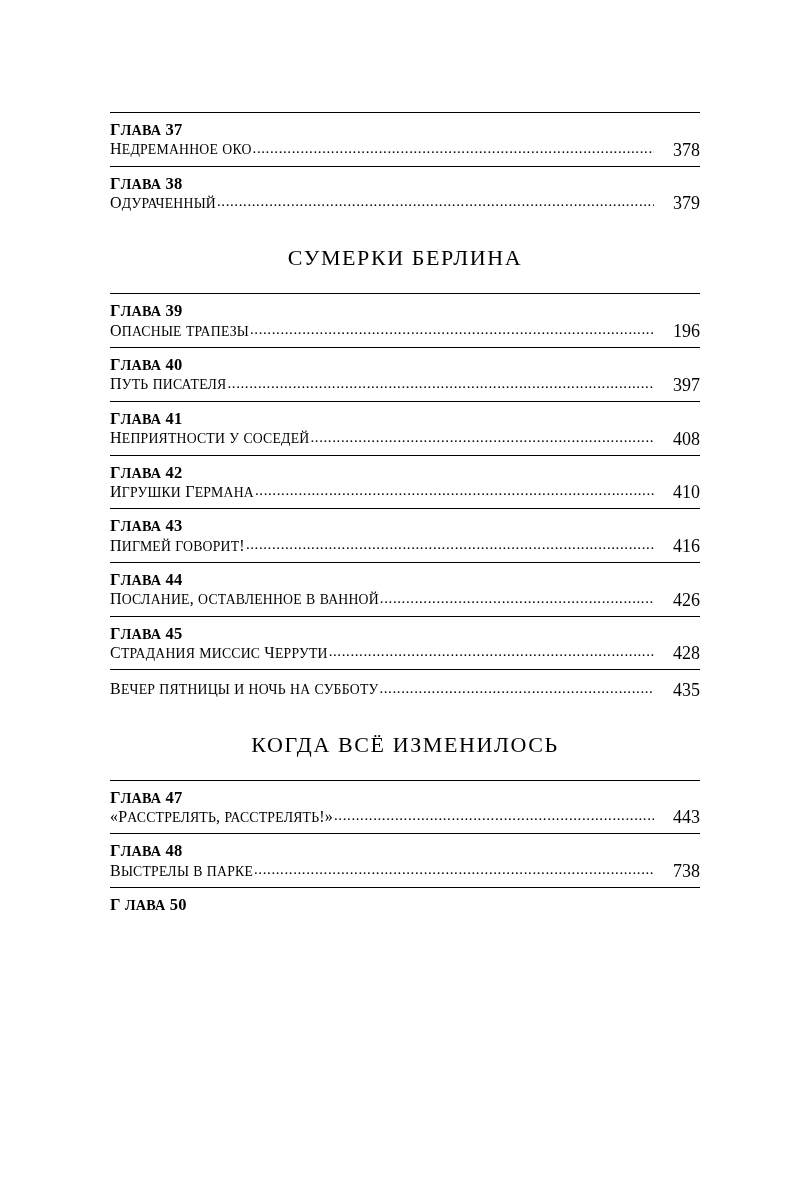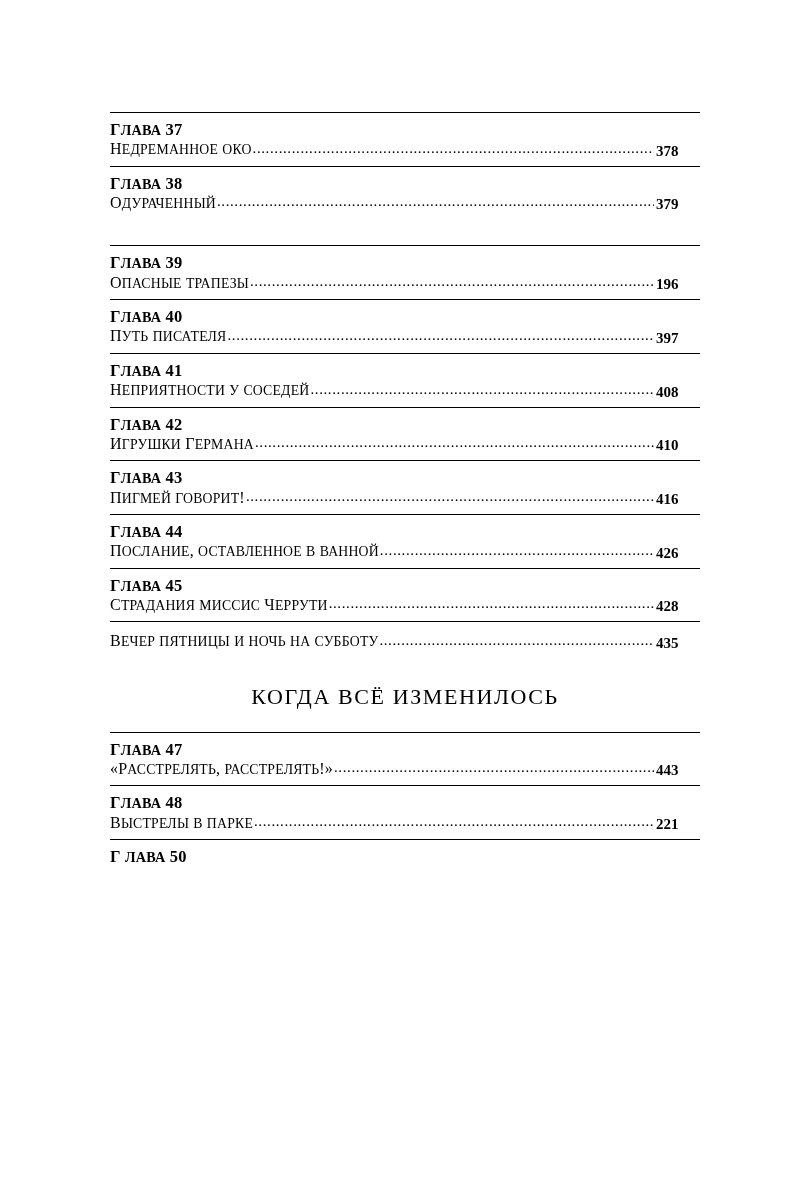--- a/index.html
+++ b/index.html
@@ -65,23 +65,24 @@
     content: "........................................................................................................................................................";
     position: absolute;
     left: 0;
     bottom: 1px;
     white-space: nowrap;
     font-size: 15px;
     letter-spacing: 0.6px;
     color: #000;
   }
   .entry-page {
-    font-weight: bold;
-    font-size: 15px;
+    font-weight: normal;
+    font-size: 18px;
     min-width: 44px;
+    text-align: right;
     letter-spacing: 0px;
     line-height: 1;
   }
 
   
   .part {
     text-align: center;
     margin: 26px 0 22px 0;
   }
   .part-label {
@@ -113,20 +114,21 @@
     <div class="entry">
       <div class="entry-num">Г<span style="font-size:0.86em">Л</span><span style="font-size:0.86em">А</span><span style="font-size:0.86em">В</span><span style="font-size:0.86em">А</span> 38</div>
       <div class="entry-row">
         <span class="entry-title">О<span style="font-size:0.86em">Д</span><span style="font-size:0.86em">У</span><span style="font-size:0.86em">Р</span><span style="font-size:0.86em">А</span><span style="font-size:0.86em">Ч</span><span style="font-size:0.86em">Е</span><span style="font-size:0.86em">Н</span><span style="font-size:0.86em">Н</span><span style="font-size:0.86em">Ы</span><span style="font-size:0.86em">Й</span></span>
         <span class="dots"></span>
         <span class="entry-page">379</span>
       </div>
     </div>
 
     <div class="part">
+      <div class="part-title">СУМЕРКИ БЕРЛИНА</div>
     </div>
 
     <div class="entry">
       <div class="entry-num">Г<span style="font-size:0.86em">Л</span><span style="font-size:0.86em">А</span><span style="font-size:0.86em">В</span><span style="font-size:0.86em">А</span> 39</div>
       <div class="entry-row">
         <span class="entry-title">О<span style="font-size:0.86em">П</span><span style="font-size:0.86em">А</span><span style="font-size:0.86em">С</span><span style="font-size:0.86em">Н</span><span style="font-size:0.86em">Ы</span><span style="font-size:0.86em">Е</span> <span style="font-size:0.86em">Т</span><span style="font-size:0.86em">Р</span><span style="font-size:0.86em">А</span><span style="font-size:0.86em">П</span><span style="font-size:0.86em">Е</span><span style="font-size:0.86em">З</span><span style="font-size:0.86em">Ы</span></span>
         <span class="dots"></span>
         <span class="entry-page">196</span>
       </div>
     </div>
@@ -204,21 +206,21 @@
         <span class="dots"></span>
         <span class="entry-page">443</span>
       </div>
     </div>
 
     <div class="entry">
       <div class="entry-num">Г<span style="font-size:0.86em">Л</span><span style="font-size:0.86em">А</span><span style="font-size:0.86em">В</span><span style="font-size:0.86em">А</span> 48</div>
       <div class="entry-row">
         <span class="entry-title">В<span style="font-size:0.86em">Ы</span><span style="font-size:0.86em">С</span><span style="font-size:0.86em">Т</span><span style="font-size:0.86em">Р</span><span style="font-size:0.86em">Е</span><span style="font-size:0.86em">Л</span><span style="font-size:0.86em">Ы</span> <span style="font-size:0.86em">В</span> <span style="font-size:0.86em">П</span><span style="font-size:0.86em">А</span><span style="font-size:0.86em">Р</span><span style="font-size:0.86em">К</span><span style="font-size:0.86em">Е</span></span>
         <span class="dots"></span>
-        <span class="entry-page">221</span>
+        <span class="entry-page">738</span>
       </div>
     </div>
 
 
     <div class="entry">
       <div class="entry-num">Г <span style="font-size:0.86em">Л</span><span style="font-size:0.86em">А</span><span style="font-size:0.86em">В</span><span style="font-size:0.86em">А</span> 50</div>
     </div>
 
   </div>
 </div>

